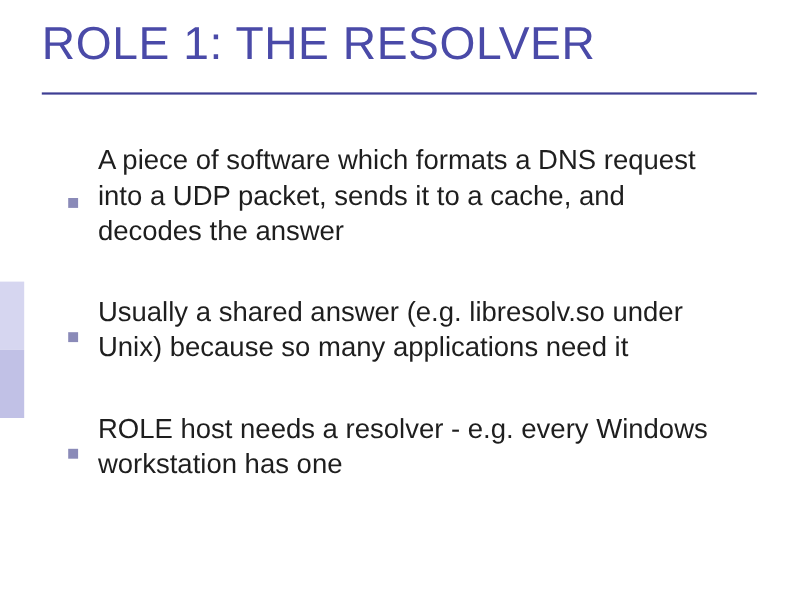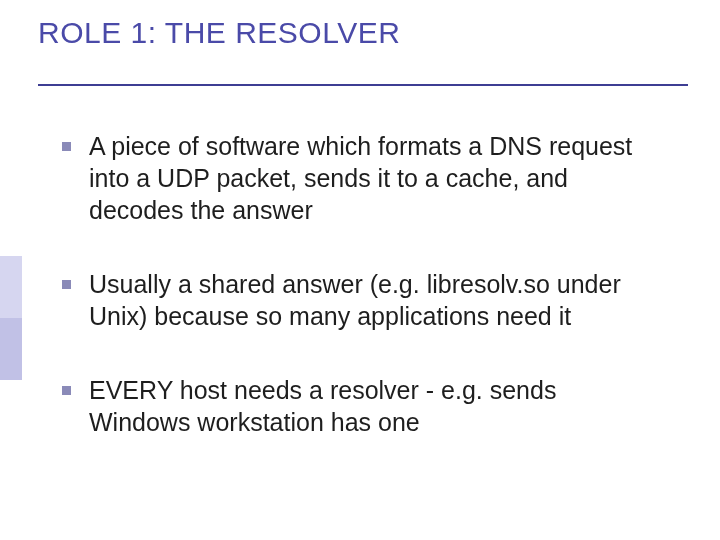--- a/index.html
+++ b/index.html
@@ -30,42 +30,42 @@
     width: 22px;
   }
   .accent-a { top: 256px; height: 62px; background: #d6d6f0; }
   .accent-b { top: 318px; height: 62px; background: #c1c1e6; }
   .title {
     position: absolute;
     left: 38px;
     top: 16px;
     font-family: "Arial Narrow", Arial, sans-serif;
     font-stretch: condensed;
-    font-size: 30px;
+    font-size: 42px;
     letter-spacing: 0.5px;
     color: #4a4aa8;
     font-weight: 400;
   }
   .title-rule {
     position: absolute;
     left: 38px;
     top: 84px;
     width: 650px;
     height: 0;
     border-top: 2px solid #3e3e93;
   }
   .body {
     position: absolute;
     left: 62px;
     top: 130px;
     width: 600px;
   }
   .bullet-row {
     display: flex;
-    align-items: flex-start;
+    align-items: center;
     margin-bottom: 42px;
   }
   .bullet-row:last-child { margin-bottom: 0; }
   .bullet-mark {
     flex: 0 0 auto;
     width: 9px;
     height: 9px;
     background: #8a8ab8;
     margin-top: 12px;
     margin-right: 18px;
@@ -97,18 +97,18 @@
       <div class="bullet-text">A piece of software which formats a DNS request into a UDP packet, sends it to a cache, and decodes the answer</div>
     </div>
 
     <div class="bullet-row">
       <div class="bullet-mark"></div>
       <div class="bullet-text">Usually a shared answer (e.g. libresolv.so under Unix) because so many applications need it</div>
     </div>
 
     <div class="bullet-row">
       <div class="bullet-mark"></div>
-      <div class="bullet-text">EVERY host needs a resolver - e.g. sends Windows workstation has one</div>
+      <div class="bullet-text">ROLE host needs a resolver - e.g. every Windows workstation has one</div>
     </div>
 
   </div>
 
 </div>
 
 </body></html>

